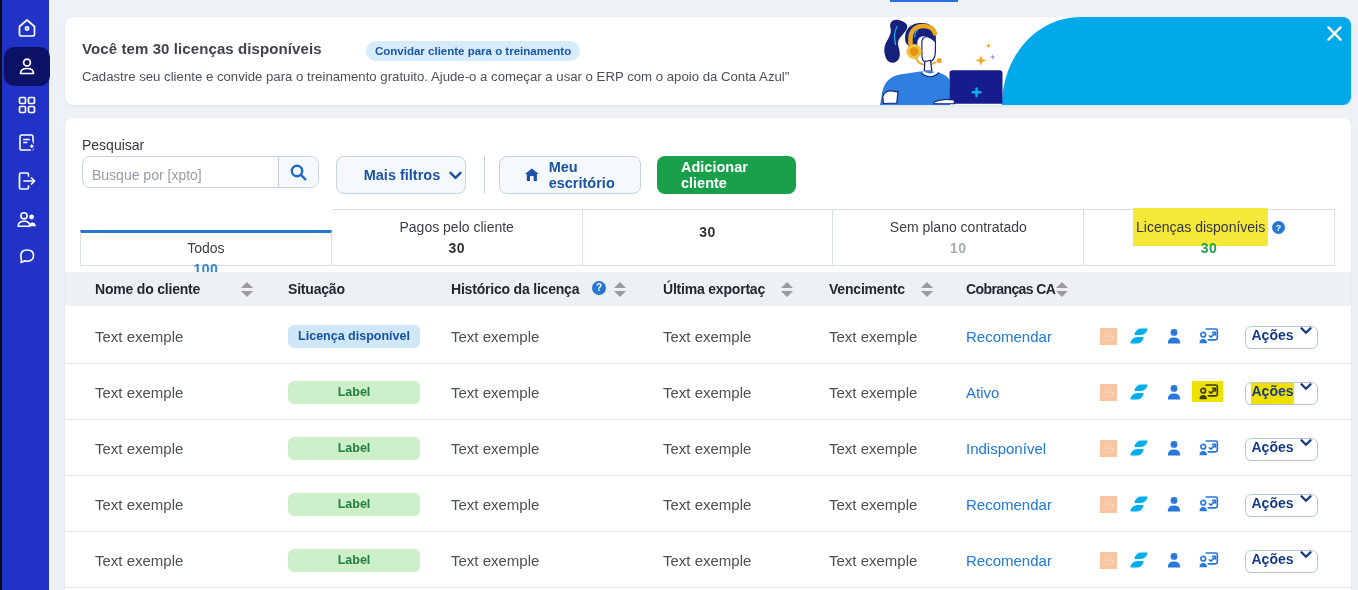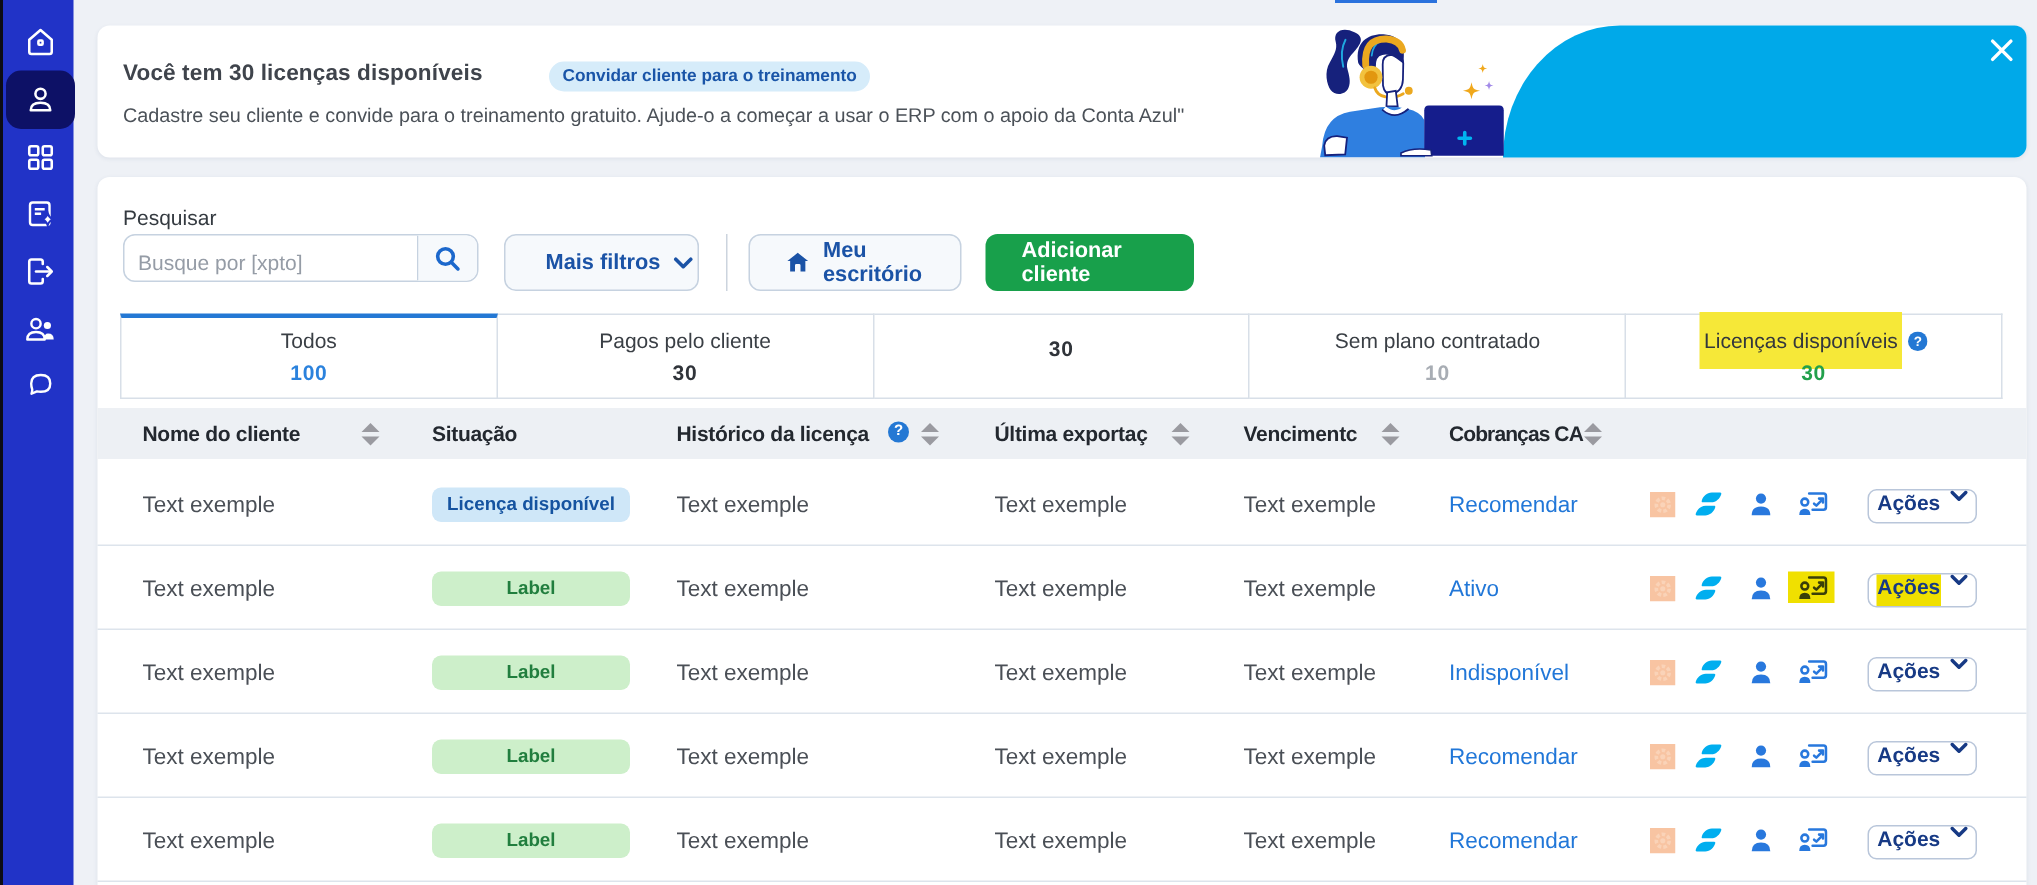--- a/index.html
+++ b/index.html
@@ -33,21 +33,21 @@
   .btn { position:absolute; top:38px; height:38px; border:1px solid #c6d2e0; border-radius:8px; background:#f6f9fc; color:#1b53a6; font-size:14.5px; font-weight:bold; display:flex; align-items:center; justify-content:center; gap:9px;padding-left:24px; }
   #btn-mais { left:271px; width:130px; }
   #vdiv { position:absolute; left:419px; top:38px; width:1px; height:38px; background:#ccd4de; }
   #btn-meu { left:434px; width:142px; }
   #btn-add { left:592px; width:139px; background:#18a04b; border:none; color:#fff; }
   #btn-imp { left:746px; width:140px; background:#fff; }
 
   
   #tabs { position:absolute; left:15px; top:91px; width:1255px; height:57px; display:flex; }
   .tab { flex:1; border-top:1px solid #d8dfe8; border-bottom:1px solid #d8dfe8; border-right:1px solid #d8dfe8; text-align:center; padding-top:9px; }
-  .tab:first-child { border:1px solid #d8dfe8; border-top:3px solid #2478d4; padding-top:7px; }
+  .tab:first-child { border:1px solid #d8dfe8; border-top:3px solid #2478d4; padding-top:7px;margin-top:21px; }
   .tab .tl { font-size:14px; color:#3a3f45; }
   .tab .tn { font-size:14px; font-weight:bold; color:#30343a; margin-top:5px; letter-spacing:0.5px; }
   .tn.blue { color:#2b82dd; } .tn.gray { color:#a8adb4; } .tn.green { color:#22a04c; }
   .hl { background:#f6e838; padding:11px 3px; }
 
   
   #thead { position:absolute; left:0px; top:154px; width:1286px; height:34px; background:#edf0f4; }
   .th { position:absolute; top:9px; font-size:14px; letter-spacing:-0.2px; font-weight:bold; color:#23282f; white-space:nowrap; }
   .sort { position:absolute; top:10px; width:12px; height:15px; }
   .sort::before { content:""; position:absolute; top:0; left:0; border-left:6px solid transparent; border-right:6px solid transparent; border-bottom:6.5px solid #9a9aa0; }

